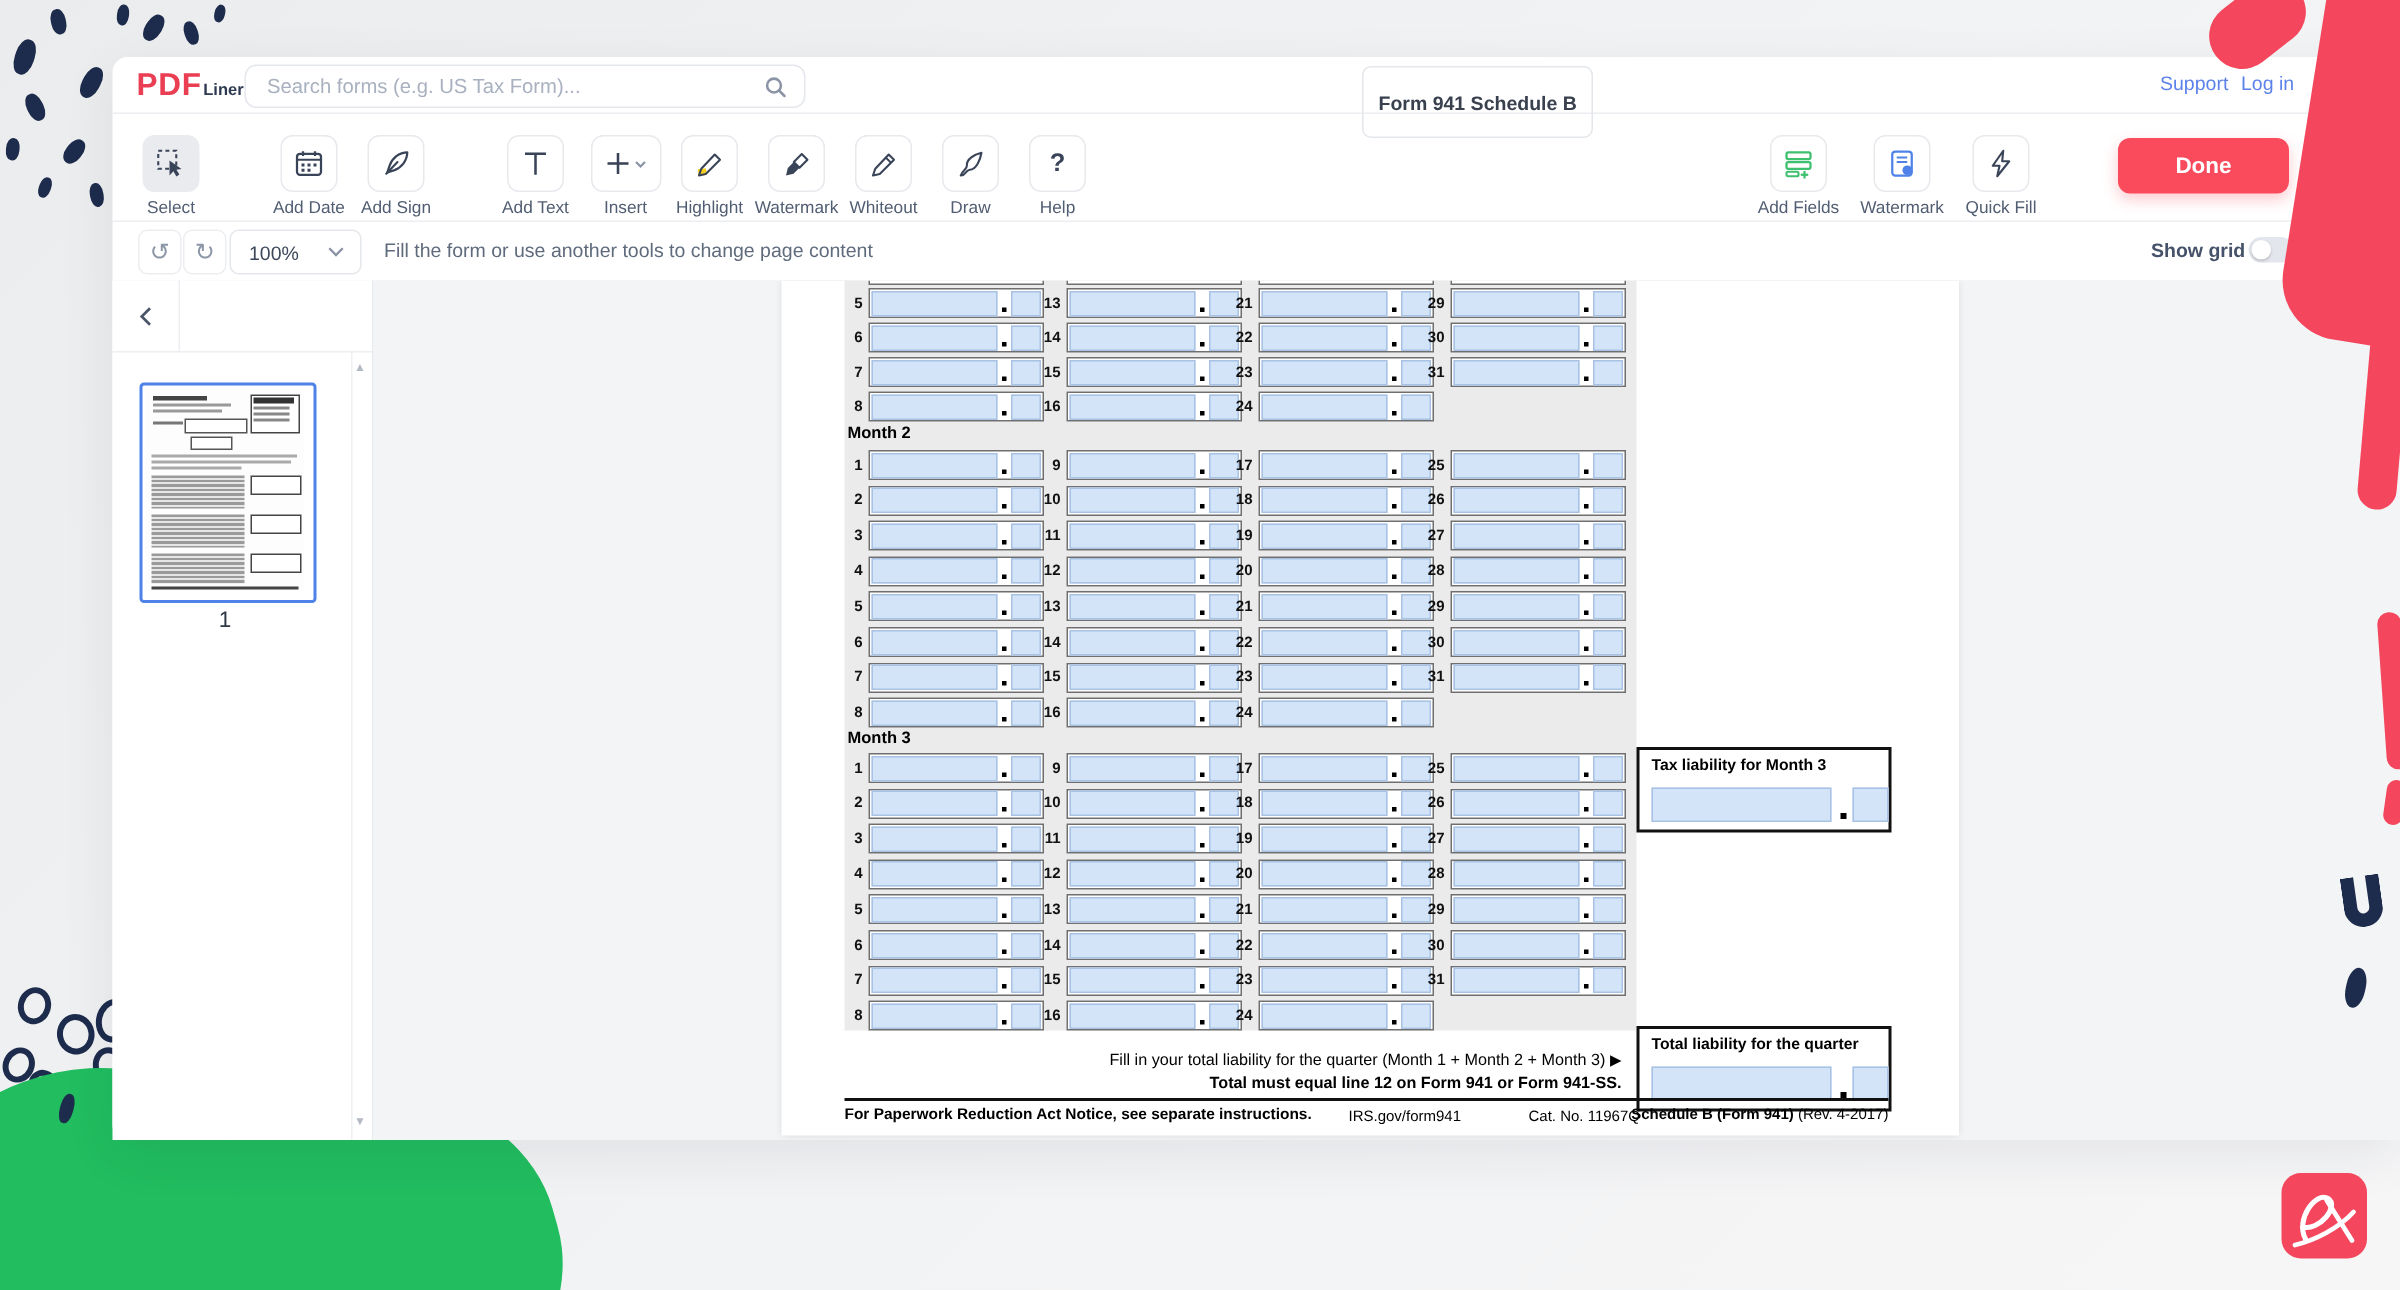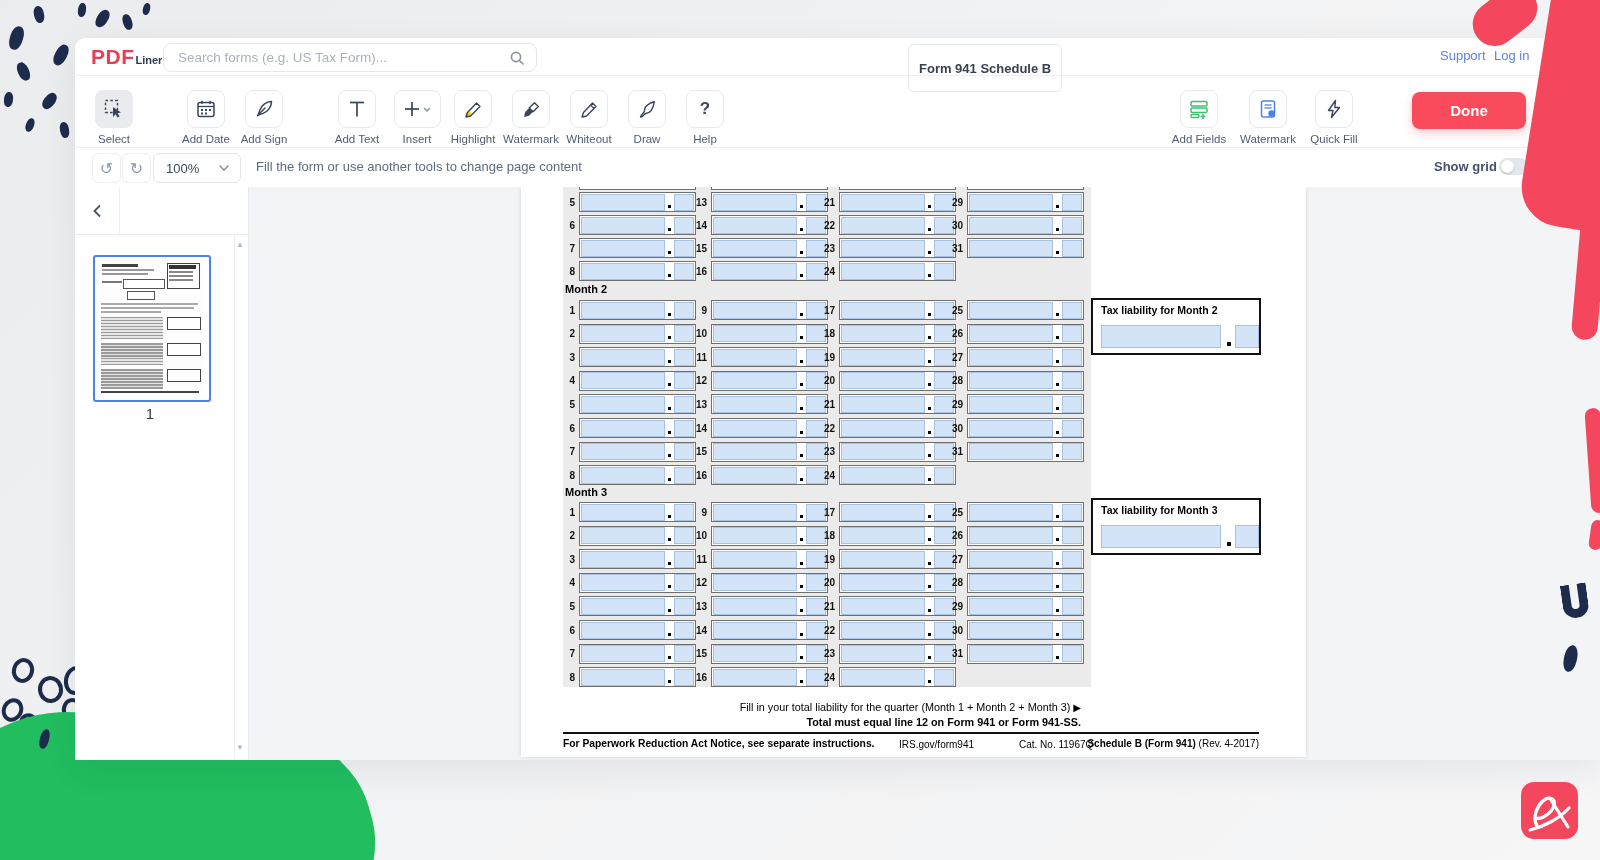--- a/index.html
+++ b/index.html
@@ -1152,38 +1152,38 @@
                     <div class="dot"></div>
                   </div>
                   <div class="f2"></div>
                 </div>
               </div>
             </div>
 
           <div class="mlabel" style="top:96px">Month 2</div>
           <div class="mlabel" style="top:299px">Month 3</div>
 
-          <div class="taxbox" style="top:111px">
-            <div class="tlab">Tax liability for Month 2</div>
-            <div class="trow">
-              <div class="tf1"></div>
-              <div class="tdot"></div>
-              <div class="tf2"></div>
-            </div>
-          </div>
 
           <div class="taxbox" style="top:311px">
             <div class="tlab">Tax liability for Month 3</div>
             <div class="trow">
               <div class="tf1"></div>
               <div class="tdot"></div>
               <div class="tf2"></div>
             </div>
           </div>
 
+          <div class="taxbox" style="top:497px">
+            <div class="tlab">Total liability for the quarter</div>
+            <div class="trow">
+              <div class="tf1"></div>
+              <div class="tdot"></div>
+              <div class="tf2"></div>
+            </div>
+          </div>
 
           <div class="r-align" style="top:514px">
             <span>Fill in your total liability for the quarter (Month 1 + Month 2 + Month 3)</span>
             <span class="arrowglyph">▶</span>
           </div>
           <div class="r-align" style="top:529px;font-weight:700">Total must equal line 12 on Form 941 or Form 941-SS.</div>
 
           <div class="frule"></div>
           <div class="ftext" style="left:42px;top:551px;font-size:10.3px;font-weight:700">For Paperwork Reduction Act Notice, see separate instructions.</div>
           <div class="ftext" style="left:378px;top:552px">IRS.gov/form941</div>

